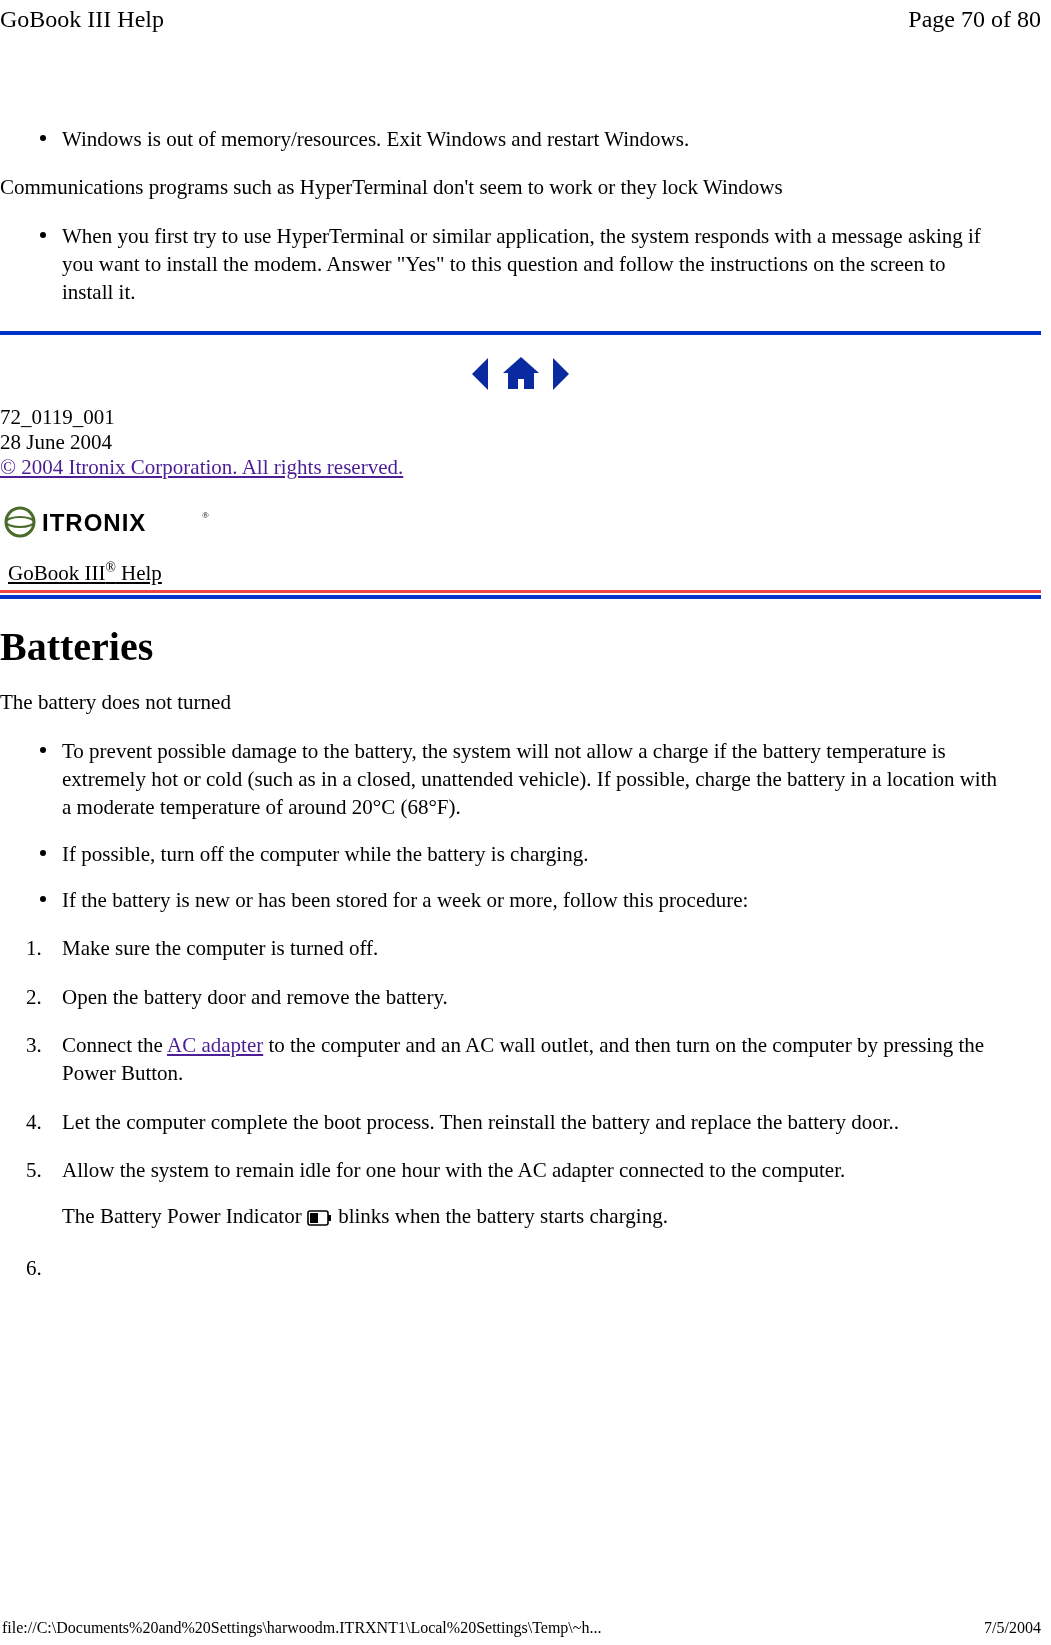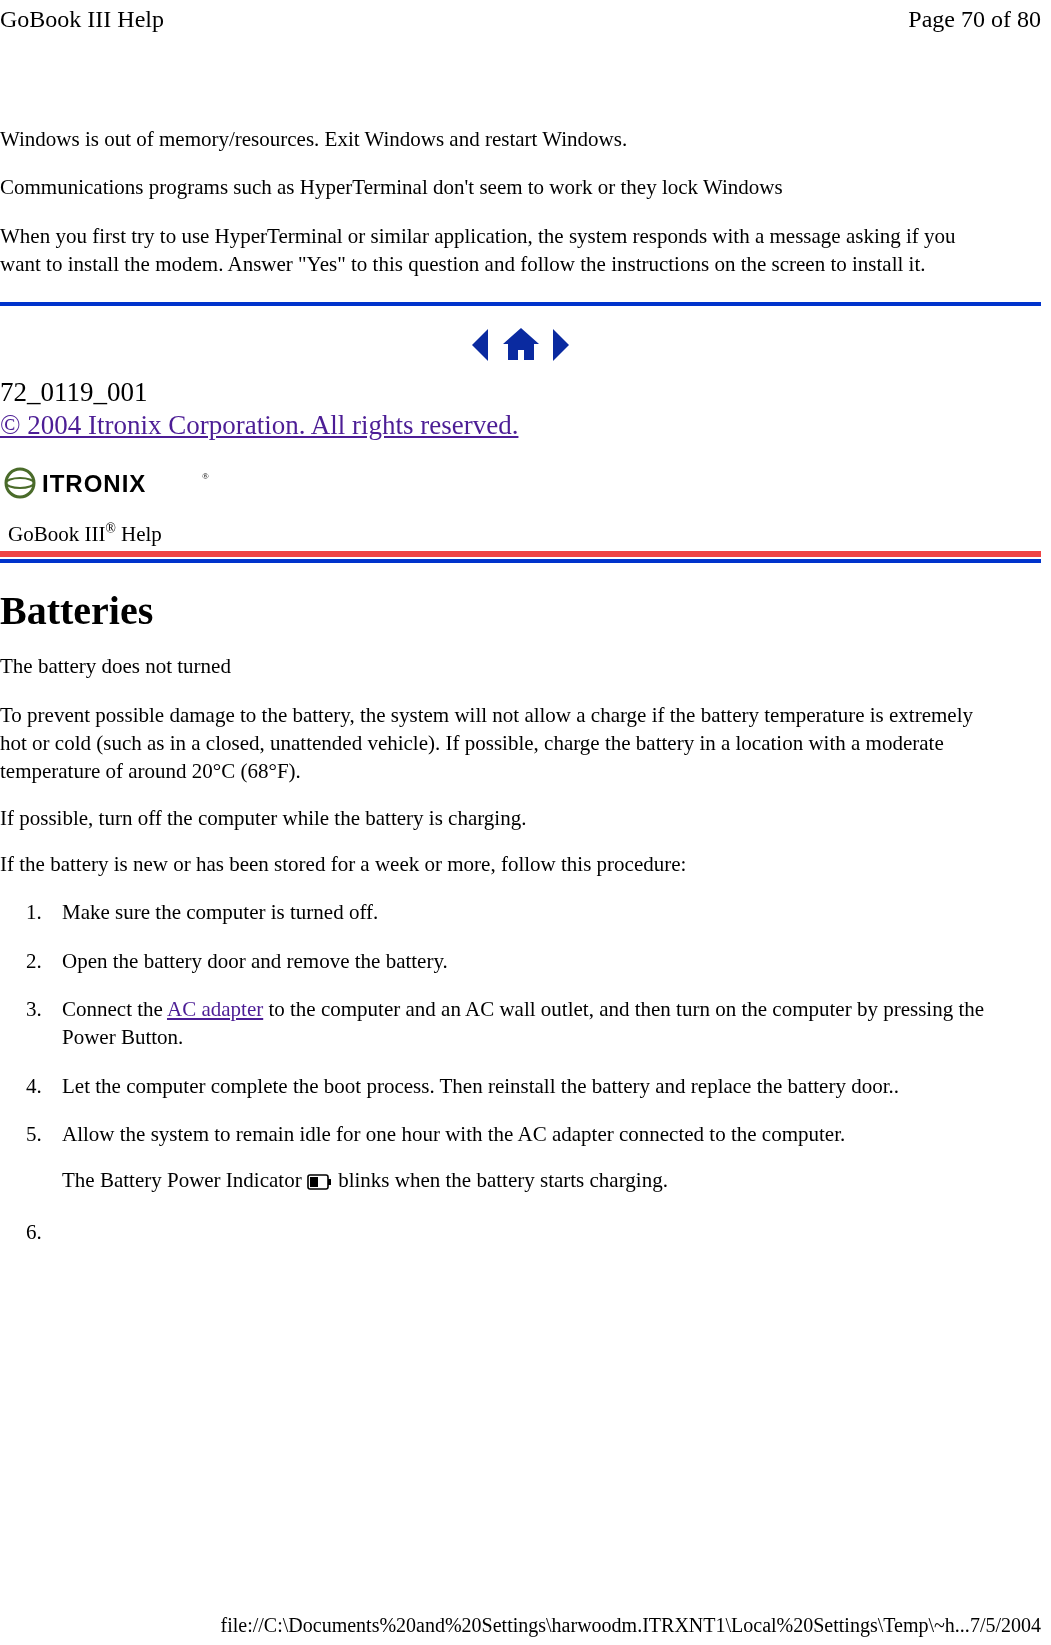--- a/index.html
+++ b/index.html
@@ -18,20 +18,21 @@
       justify-content: space-between;
       padding: 6px 10px 0 0;
       font-size: 24px;
     }
     .content {
       padding: 0 0 0 0;
     }
     .main-area { padding: 0 10px 0 0; }
     ul.bullets {
       list-style: none;
+      padding-left: 62px;
       margin: 20px 0;
     }
     ul.bullets li {
       position: relative;
       margin-bottom: 18px;
       line-height: 1.35;
       padding-right: 40px;
     }
     ul.bullets li::before {
       content: "";
@@ -51,34 +52,35 @@
       border: none;
       border-top: 4px solid #0033cc;
       margin: 24px 0 14px 0;
     }
     .nav-icons {
       text-align: center;
       margin: 20px 0 12px 0;
     }
     .nav-icons svg { margin: 0 2px; vertical-align: middle; }
     .footer-info {
-      font-size: 27px;
+      font-size: 21px;
       line-height: 1.2;
     }
     .link {
       color: #4c1d95;
       text-decoration: underline;
     }
     .logo-block {
       margin: 24px 0 10px 4px;
     }
     .section-title-row {
-      border-bottom: 6px solid #ef4444;
+      border-bottom: 3px solid #ef4444;
       padding: 4px 0 4px 8px;
       margin-bottom: 2px;
+      text-decoration: underline;
     }
     .section-title-row sup { font-size: 0.65em; vertical-align: super; }
     .blue-under {
       border-bottom: 4px solid #0033cc;
       margin-bottom: 24px;
       height: 0;
     }
     h2.batteries {
       font-size: 40px;
       font-weight: bold;
@@ -100,25 +102,25 @@
       left: -36px;
       top: 0;
     }
     .battery-icon {
       display: inline-block;
       vertical-align: -3px;
     }
     .footer-row {
       position: absolute;
       bottom: 8px;
-      left: 8px;
+      left: 2px;
       right: 10px;
       display: flex;
-      justify-content: flex-end;
-      font-size: 20px;
+      justify-content: space-between;
+      font-size: 16px;
     }
     .spacer-top { height: 72px; }
     strong { font-weight: normal; }
   </style>
 </head>
 <body>
 
 <div class="header-row">
   <span>GoBook III Help</span>
   <span>Page 70 of 80</span>
@@ -147,20 +149,21 @@
     <svg width="42" height="38" viewBox="0 0 42 38">
       <polygon points="21,2 3,18 8,18 8,34 18,34 18,24 24,24 24,34 34,34 34,18 39,18" fill="#0a2aa0"></polygon>
     </svg>
     <svg width="22" height="36" viewBox="0 0 22 36">
       <polygon points="2,2 18,18 2,34" fill="#0a2aa0"></polygon>
     </svg>
   </div>
 
   <div class="footer-info">
     <div>72_0119_001</div>
+    <div>28 June 2004</div>
     <a href="#" class="link">© 2004 Itronix Corporation.  All rights reserved.</a>
   </div>
 
   <div class="logo-block">
     <svg width="210" height="36" viewBox="0 0 210 36">
       <circle cx="16" cy="18" r="14" fill="none" stroke="#4a6b2a" stroke-width="3"></circle>
       <ellipse cx="16" cy="18" rx="14" ry="5" fill="none" stroke="#4a6b2a" stroke-width="2"></ellipse>
       <text x="38" y="27" font-family="Arial Black, Arial, sans-serif" font-weight="900" font-size="24" fill="#000" letter-spacing="1">ITRONIX</text>
       <text x="198" y="14" font-size="9" fill="#000">®</text>
     </svg>

